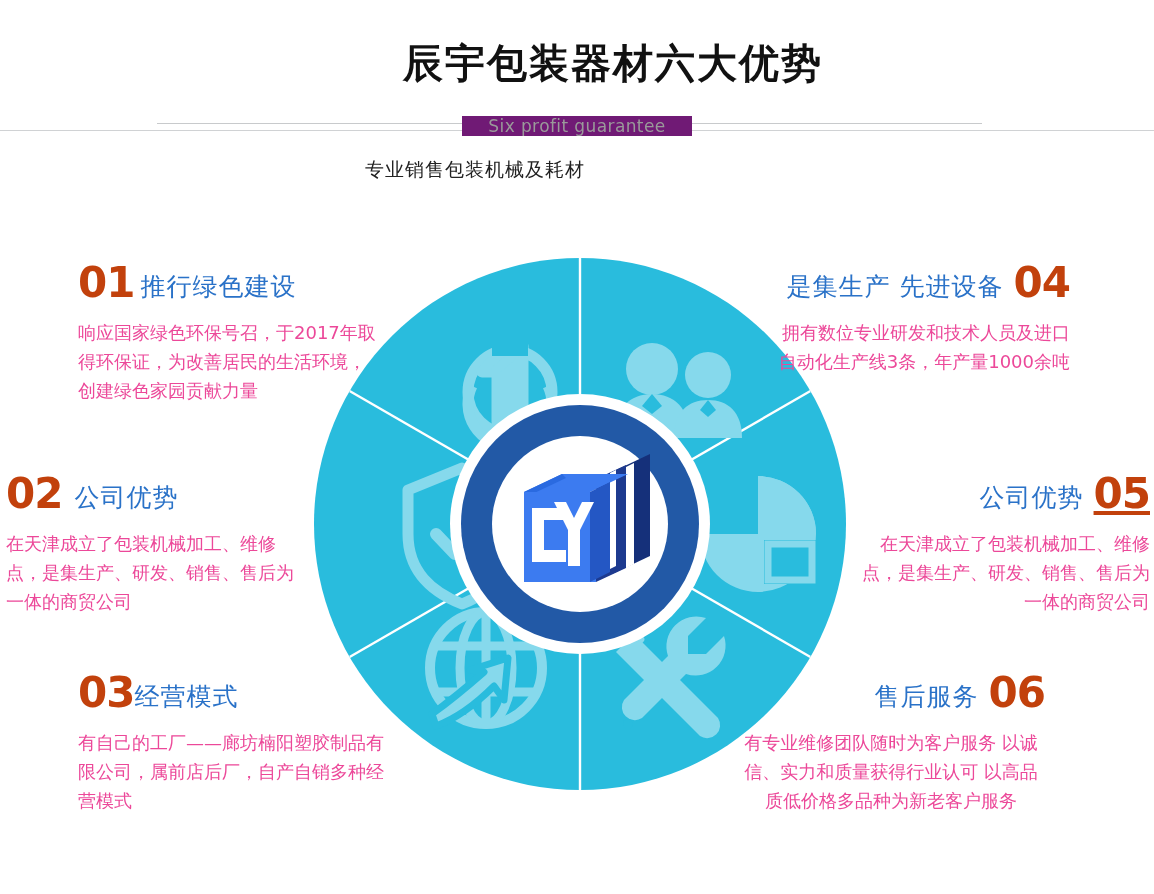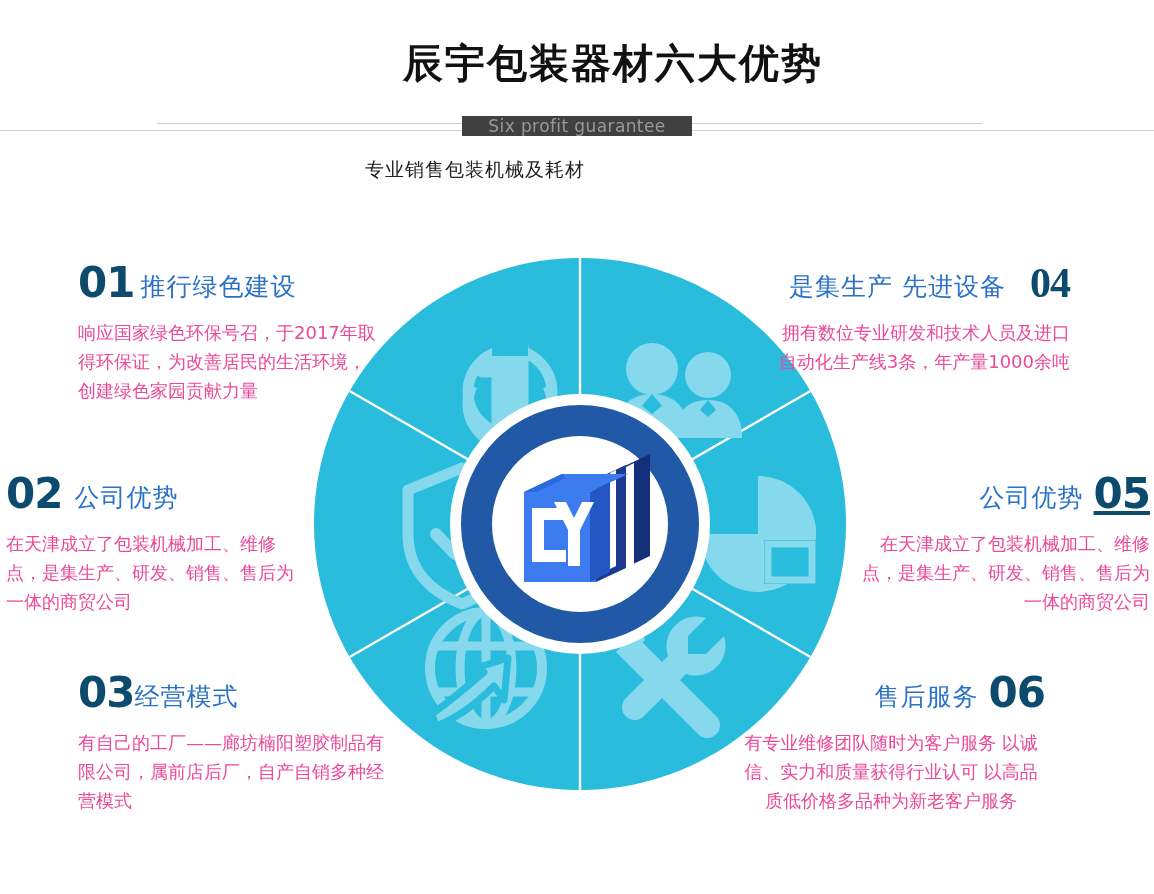--- a/index.html
+++ b/index.html
@@ -31,42 +31,42 @@
   }
   .rule-right{
     position:absolute;left:690px;top:15px;width:292px;height:1px;background:#c8cacc;
   }
   .sub-en{
     position:absolute;left:0;top:8px;width:1154px;text-align:center;
     font-size:17px;color:#9a9a9a;letter-spacing:.4px;
     font-family:"DejaVu Sans","Liberation Sans",sans-serif;
     background:transparent;
   }
-  .sub-en span{background:#404040;padding:0 26px;}
+  .sub-en span{background:#701a75;padding:0 26px;}
   .sub-cn{
     position:absolute;left:0;top:157px;width:950px;text-align:center;
     font-size:19px;color:#222222;letter-spacing:1px;
     font-family:"DejaVu Sans","Liberation Sans",sans-serif;
   }
 
   
   .wheel{
     position:absolute;left:314px;top:258px;width:532px;height:532px;
   }
   .wheel svg{display:block;}
 
   
   .block{position:absolute;}
   .block .head{
     white-space:nowrap;
     line-height:1;
     margin-bottom:14px;
   }
   .num{
-    font-size:42px;font-weight:bold;color:#0c4a6e;
+    font-size:42px;font-weight:bold;color:#c2410c;
     font-family:"DejaVu Sans","Liberation Sans",sans-serif;
     letter-spacing:-1px;
     vertical-align:-2px;
   }
   .ttl{
     font-size:25px;font-weight:normal;color:#2a72c8;
     font-family:"DejaVu Sans","Liberation Sans",sans-serif;
     letter-spacing:1px;
   }
   .desc{
@@ -82,21 +82,21 @@
   #blk1{left:78px;top:262px;width:300px;}
   #blk2{left:6px;top:473px;width:292px;}
   #blk3{left:78px;top:672px;width:318px;}
   #blk4{left:770px;top:262px;width:300px;}
   #blk5{left:852px;top:473px;width:298px;}
   #blk6{left:737px;top:672px;width:308px;}
 
   #blk1 .head .ttl{margin-left:6px;}
   #blk2 .head .ttl{margin-left:12px;}
   #blk3 .head .ttl{margin-left:0;}
-  #blk4 .head .num{margin-left:24px;font-family:Liberation Serif, serif;}
+  #blk4 .head .num{margin-left:10px;}
   #blk5 .head .num{margin-left:10px;text-decoration:underline;}
   #blk6 .head .num{margin-left:10px;}
 </style>
 </head>
 <body>
 
 <div class="page">
 
   <div class="header">
     <div class="main-title">辰宇包装器材六大优势</div>

